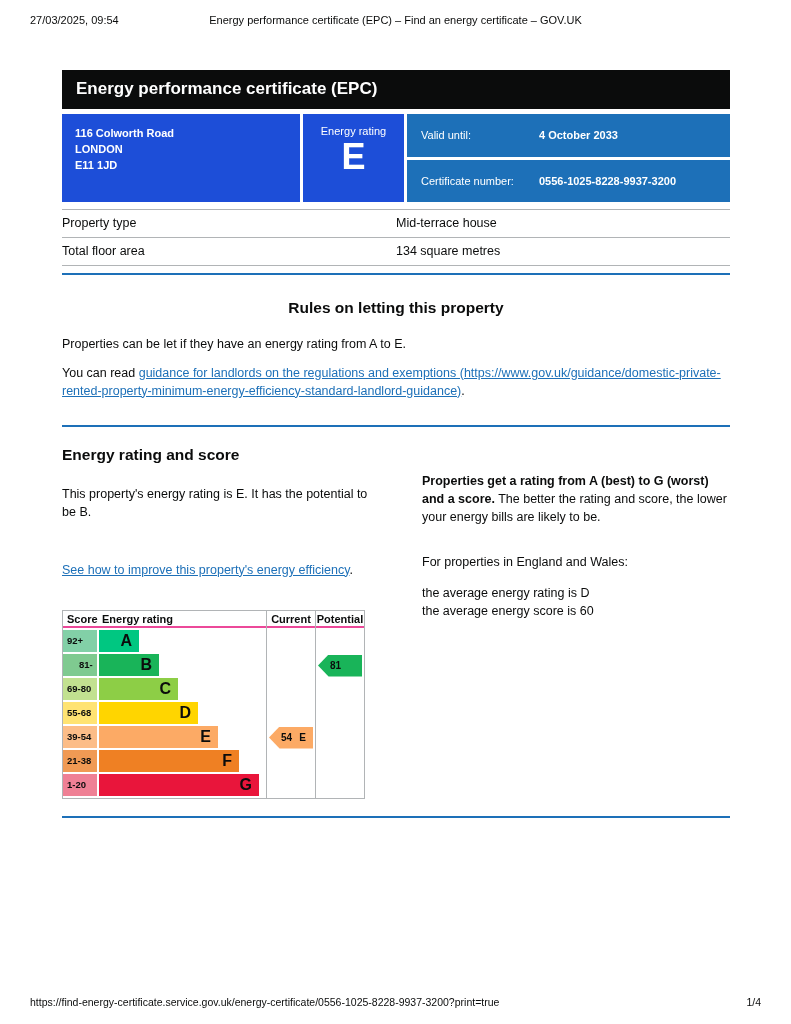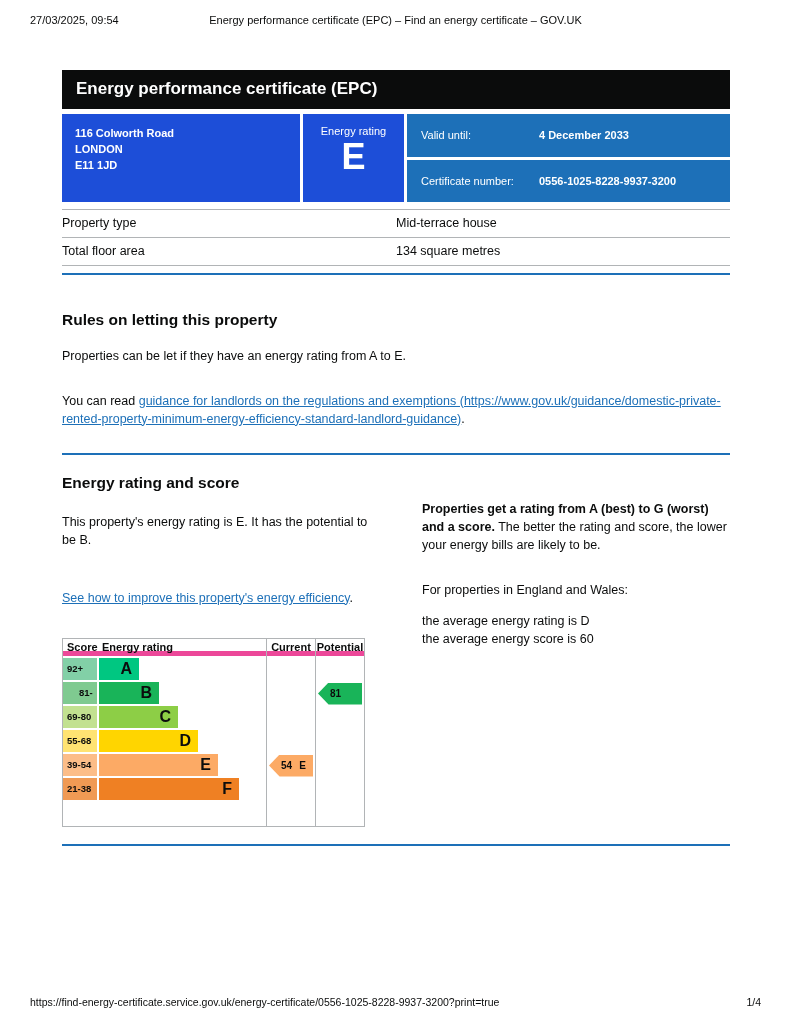--- a/index.html
+++ b/index.html
@@ -41,39 +41,39 @@
   .detail-value { width:50%; }
 
   .rule { border:none; border-top:2px solid #1d70b8; margin-top:7px; }
   .rule.r2 { margin-top:25px; }
   .rule.r3 { margin-top:17px; }
 
   h2 { font-size:15.5px; font-weight:bold; }
   p  { font-size:12.5px; line-height:1.42; }
   a  { color:#1d70b8; text-decoration:underline; }
 
-  .letting h2 { margin-top:36px; }
+  .letting h2 { margin-top:24px;text-align:center; }
   .letting .p1 { margin-top:19px; }
-  .letting .p2 { margin-top:27px; max-width:660px; }
+  .letting .p2 { margin-top:11px; max-width:660px; }
 
   
   .cols { display:flex; margin-top:19px; }
   .col-left { width:318px; }
   .col-right { width:308px; margin-left:auto; }
   .col-left .p1 { margin-top:22px; }
   .col-left .improve { margin-top:40px; }
   .col-right .p1 { margin-top:1px; }
   .col-right .p2 { margin-top:27px; }
   .col-right .p3 { margin-top:27px; }
   .col-right .avg { margin-top:14px; }
 
   
   .epc-chart { display:flex; width:303px; border:1px solid #b1b4b6; margin-top:30px; background:#fff; }
   .chart-main { width:203px; }
-  .chart-header { display:flex; font-size:11px; font-weight:bold; line-height:17px; height:17px; border-bottom:5px solid #ec4899; }
+  .chart-header { display:flex; font-size:11px; font-weight:bold; line-height:17px; height:17px; border-bottom:2px solid #ec4899; }
   .chart-header .h-score { width:37px; padding-left:4px; }
   .chart-header .h-rating { padding-left:2px; }
   .band-rows { padding-top:2px; }
   .band-row { display:flex; height:22px; margin-bottom:2px; }
   .score-cell { width:34px; margin-right:2px; font-size:9.5px; font-weight:bold; line-height:22px; padding-left:4px; }
   .band-bar { display:flex; align-items:center; justify-content:flex-end; }
   .band-bar span { font-size:16px; font-weight:bold; line-height:20px; padding-right:7px; color:#0b0c0c; }
   .chart-col { width:49px; border-left:1px solid #b1b4b6; }
   .chart-col .chart-header { justify-content:center; }
   .chart-col .col-slots { padding-top:2px; }
@@ -99,21 +99,21 @@
       <div>LONDON</div>
       <div>E11 1JD</div>
     </div>
     <div class="panel p-rating">
       <div class="r-label">Energy rating</div>
       <div class="r-value">E</div>
     </div>
     <div class="p-meta">
       <div class="meta-row">
         <span class="m-label">Valid until:</span>
-        <span class="m-value">4 December 2033</span>
+        <span class="m-value">4 October 2033</span>
       </div>
       <div class="meta-row">
         <span class="m-label">Certificate number:</span>
         <span class="m-value">0556-1025-8228-9937-3200</span>
       </div>
     </div>
   </div>
 
   <div class="details" id="details-rows">
       <div class="detail-row">
@@ -178,20 +178,26 @@
                 <div class="band-bar" style="background: rgb(252, 170, 101); width: 119px;">
                   <span>E</span>
                 </div>
               </div>
               <div class="band-row">
                 <div class="score-cell" style="background: rgb(240, 154, 84);">21-38</div>
                 <div class="band-bar" style="background: rgb(239, 128, 35); width: 140px;">
                   <span>F</span>
                 </div>
               </div>
+              <div class="band-row">
+                <div class="score-cell" style="background: rgb(239, 128, 149);">1-20</div>
+                <div class="band-bar" style="background: rgb(233, 21, 59); width: 160px;">
+                  <span>G</span>
+                </div>
+              </div>
             </div>
         </div>
         <div class="chart-col">
           <div class="chart-header">Current</div>
           <div class="col-slots" id="current-col">
               <div class="arrow-slot"></div>
               <div class="arrow-slot"></div>
               <div class="arrow-slot"></div>
               <div class="arrow-slot"></div>
               <div class="arrow-slot">

